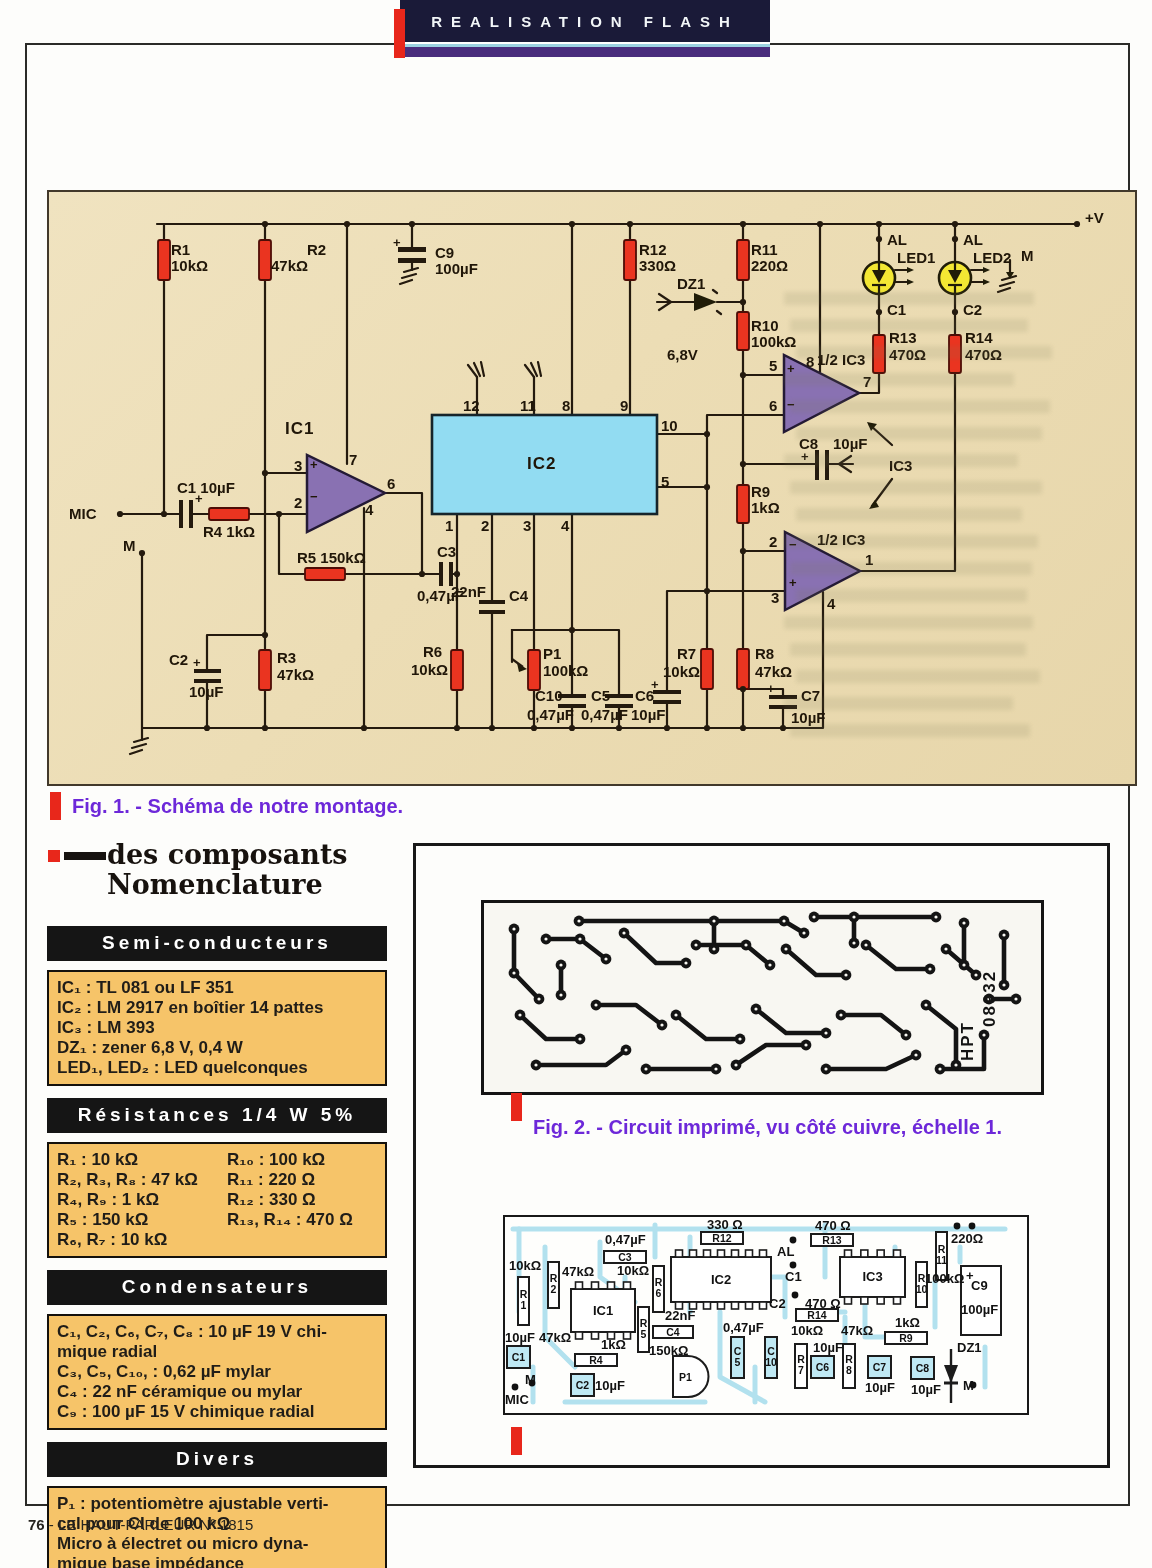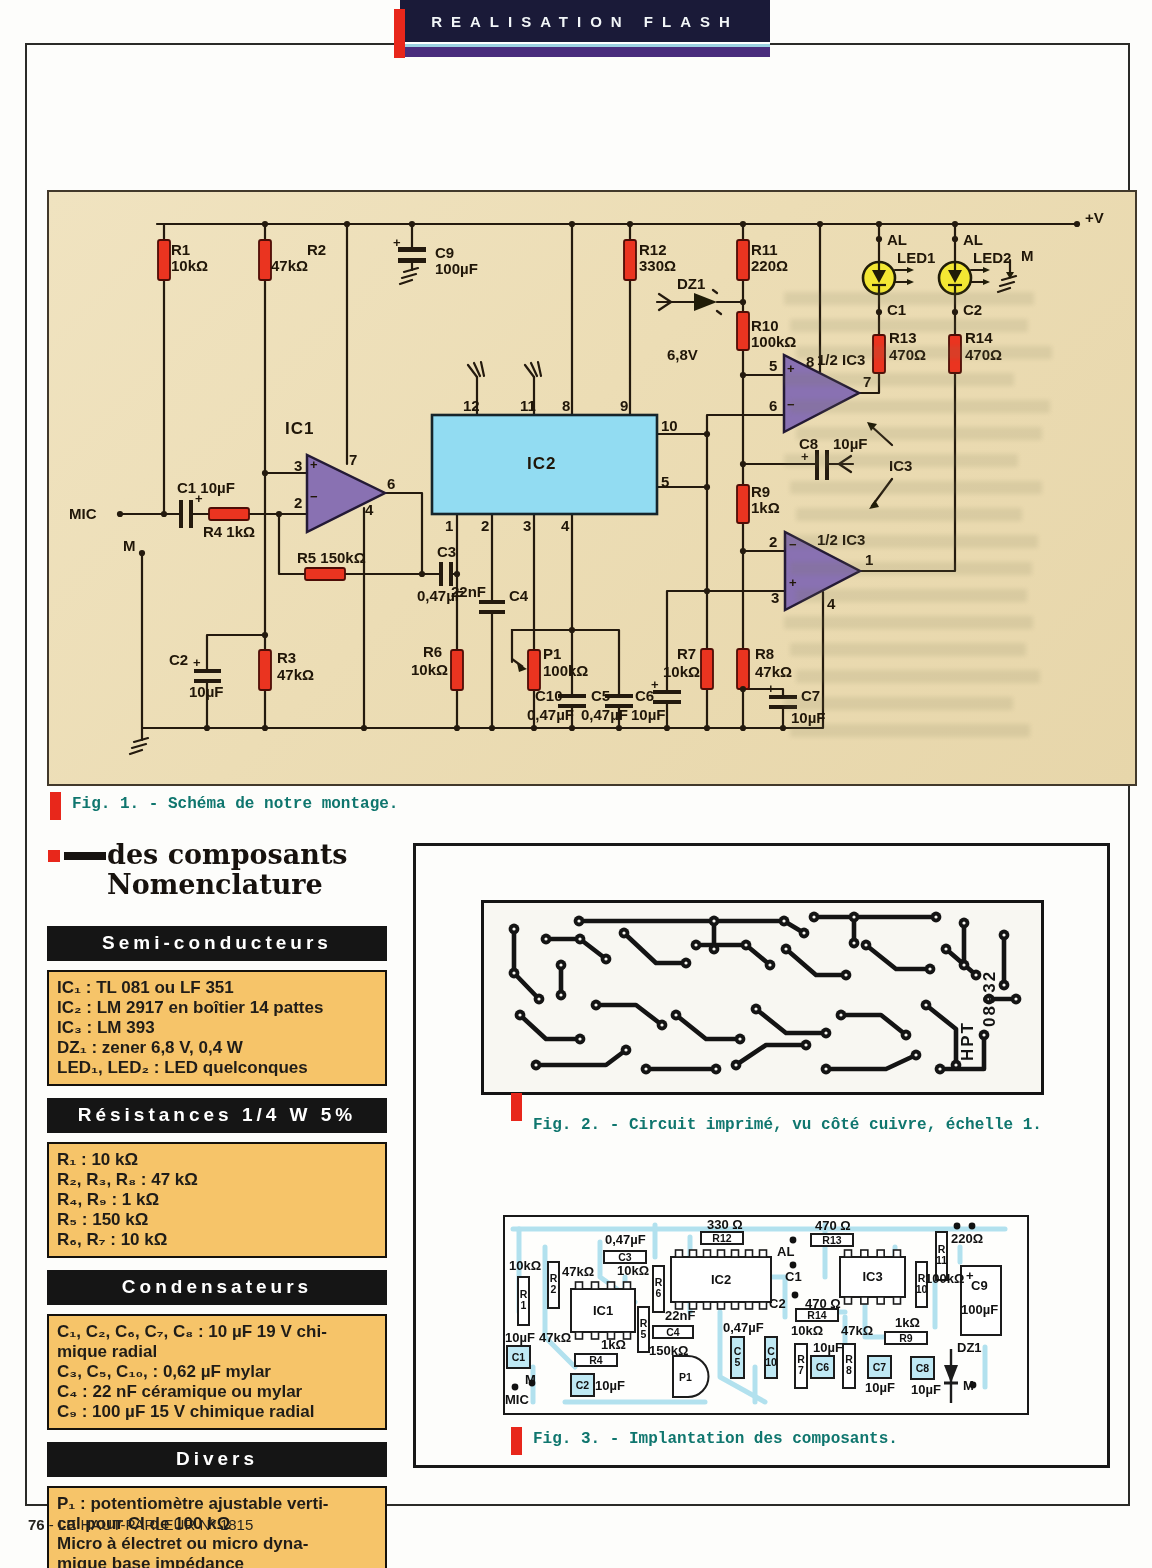--- a/index.html
+++ b/index.html
@@ -16,21 +16,21 @@
   .banner-red{position:absolute;left:394px;top:9px;width:11px;height:49px;background:#e8271b;}
   
   .panel{position:absolute;left:47px;top:190px;width:1086px;height:592px;background:#ecddb5;
          border:2px solid #42392b;background-image:linear-gradient(135deg,#f0e3c0 0%,#ecddb5 45%,#e7d6aa 100%);}
   .panel svg{position:absolute;left:0;top:0;}
   .slabel{position:absolute;font-weight:bold;font-size:15px;color:#201608;white-space:nowrap;line-height:1;}
   .slabel.big{font-size:17px;letter-spacing:1px;}
   .slabel.pm{font-size:13px;}
   .ghost{position:absolute;background:rgba(120,122,82,0.14);filter:blur(2px);border-radius:3px;height:13px;}
   
-  .cap{position:absolute;font-weight:bold;font-size:16px;color:#0f766e;white-space:nowrap;font-family:Liberation Mono, monospace;}
+  .cap{position:absolute;font-weight:bold;font-size:20px;color:#6d28d9;white-space:nowrap;}
   .capbar{position:absolute;width:11px;height:28px;background:#e8271b;}
   
   .nom{position:absolute;left:47px;top:840px;width:340px;}
   .nom-title{position:relative;padding-left:60px;margin:0 0 26px 0;
              font-family:"DejaVu Serif","Liberation Serif",serif;font-weight:bold;
              font-size:27px;line-height:30px;color:#17120e;}
   .nom-title .sq{position:absolute;left:1px;top:10px;width:12px;height:12px;background:#e8271b;}
   .nom-title .dash{position:absolute;left:17px;top:12px;width:42px;height:8px;background:#171310;}
   .nom-bar{background:#151515;color:#ffffff;text-align:center;font-weight:bold;font-size:19px;
            letter-spacing:4px;padding:6px 0 7px 0;margin-top:12px;white-space:nowrap;}
@@ -362,20 +362,26 @@
 
     <div class="nom-bar">Résistances 1/4 W 5%</div>
     <div class="nom-box nom-cols">
       <div>
           <div class="li">R₁ : 10 kΩ</div>
           <div class="li">R₂, R₃, R₈ : 47 kΩ</div>
           <div class="li">R₄, R₉ : 1 kΩ</div>
           <div class="li">R₅ : 150 kΩ</div>
           <div class="li">R₆, R₇ : 10 kΩ</div>
         </div>
+      <div>
+          <div class="li">R₁₀ : 100 kΩ</div>
+          <div class="li">R₁₁ : 220 Ω</div>
+          <div class="li">R₁₂ : 330 Ω</div>
+          <div class="li">R₁₃, R₁₄ : 470 Ω</div>
+        </div>
     </div>
 
     <div class="nom-bar">Condensateurs</div>
     <div class="nom-box">
         <div class="li">C₁, C₂, C₆, C₇, C₈ : 10 µF 19 V chi-</div>
         <div class="li">mique radial</div>
         <div class="li">C₃, C₅, C₁₀, : 0,62 µF mylar</div>
         <div class="li">C₄ : 22 nF céramique ou mylar</div>
         <div class="li">C₉ : 100 µF 15 V chimique radial</div>
       </div>
@@ -734,18 +740,17 @@
             <text x="0" y="187">MIC</text>
             <text x="20" y="167">M</text>
             <text x="0" y="125">10µF</text>
             <text x="34" y="125">47kΩ</text>
             <text x="96" y="132">1kΩ</text>
             <text x="90" y="173">10µF</text>
           </g>
       </svg>
     </div>
     <div class="capbar" style="left:95px;top:581px;"></div>
-    <div class="cap" style="left:117px;top:584px;">Fig. 3. - Implantation des composants.</div>
   </div>
 
   <div class="footer"><b>76</b><span> - LE HAUT-PARLEUR Nº 1815</span></div>
 
 </div>
 
 </body></html>

